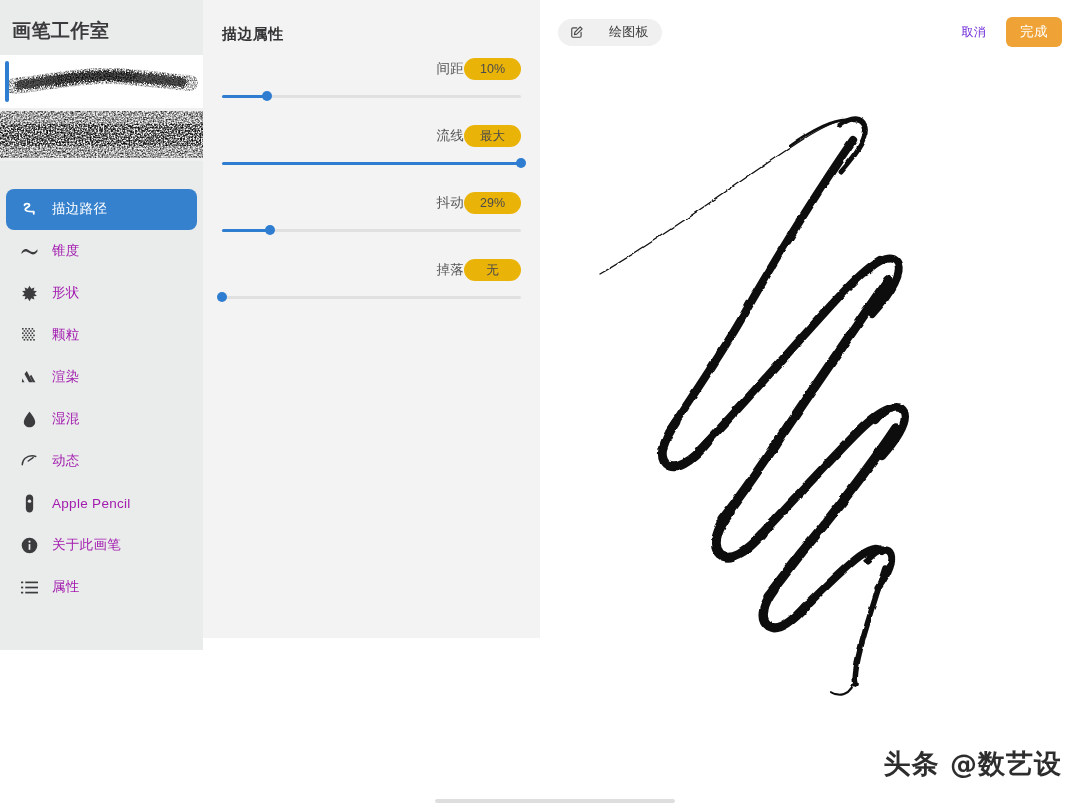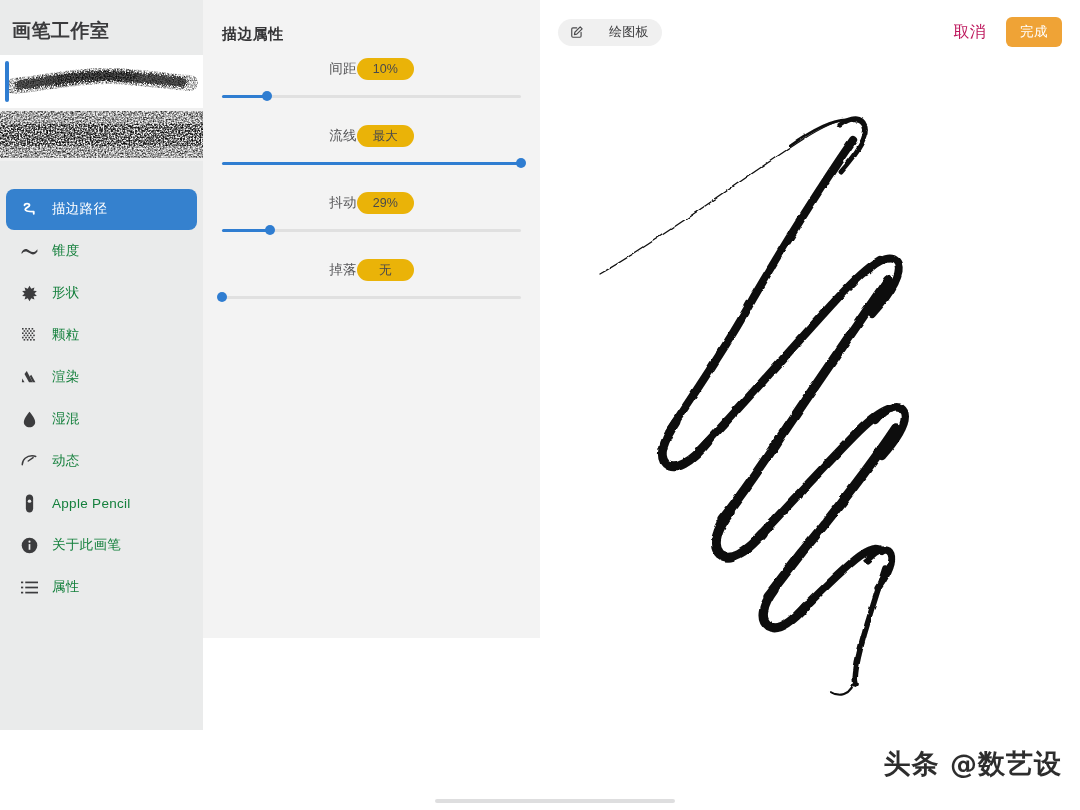--- a/index.html
+++ b/index.html
@@ -17,21 +17,21 @@
     width: 1080px;
     height: 810px;
     display: flex;
     overflow: hidden;
   }
 
   
   #sidebar {
     position: relative;
     width: 203px;
-    height: 730px;
+    height: 650px;
     background: #eaebeb;
     flex: 0 0 203px;
     box-sizing: border-box;
   }
 
   #sidebar-title {
     font-size: 19px;
     font-weight: bold;
     color: #3b3b3d;
     letter-spacing: 0.5px;
@@ -100,21 +100,21 @@
     justify-content: center;
     flex: 0 0 22px;
     color: #3c3c3e;
   }
 
   .menu-item.active .menu-icon { color: #ffffff; }
 
   .menu-label {
     margin-left: 12px;
     font-size: 13.5px;
-    color: #15803d;
+    color: #a21caf;
     letter-spacing: 0.3px;
   }
 
   .menu-item.active .menu-label { color: #ffffff; }
 
   
   #props {
     position: relative;
     width: 337px;
     flex: 0 0 337px;
@@ -133,21 +133,21 @@
 
   #slider-list {
     padding: 12px 19px 0 19px;
   }
 
   .slider-row { margin-bottom: 20px; }
 
   .slider-head {
     display: flex;
     align-items: center;
-    justify-content: center;
+    justify-content: flex-end;
     height: 26px;
   }
 
   .slider-label {
     font-size: 13.5px;
     color: #555557;
     letter-spacing: 0.3px;
   }
 
   .slider-value {
@@ -236,22 +236,22 @@
   #drawpad-button .dp-label {
     margin-left: 25px;
     font-size: 13px;
     color: #3c3c3e;
     letter-spacing: 0.3px;
   }
 
   .toolbar-spacer { flex: 1 1 auto; }
 
   #cancel-button {
-    font-size: 16px;
-    color: #be185d;
+    font-size: 12px;
+    color: #6d28d9;
     cursor: pointer;
     padding: 5px 8px;
     letter-spacing: 0.3px;
   }
 
   #done-button {
     margin-left: 12px;
     background: #efa336;
     color: #ffffff;
     font-size: 13.5px;

